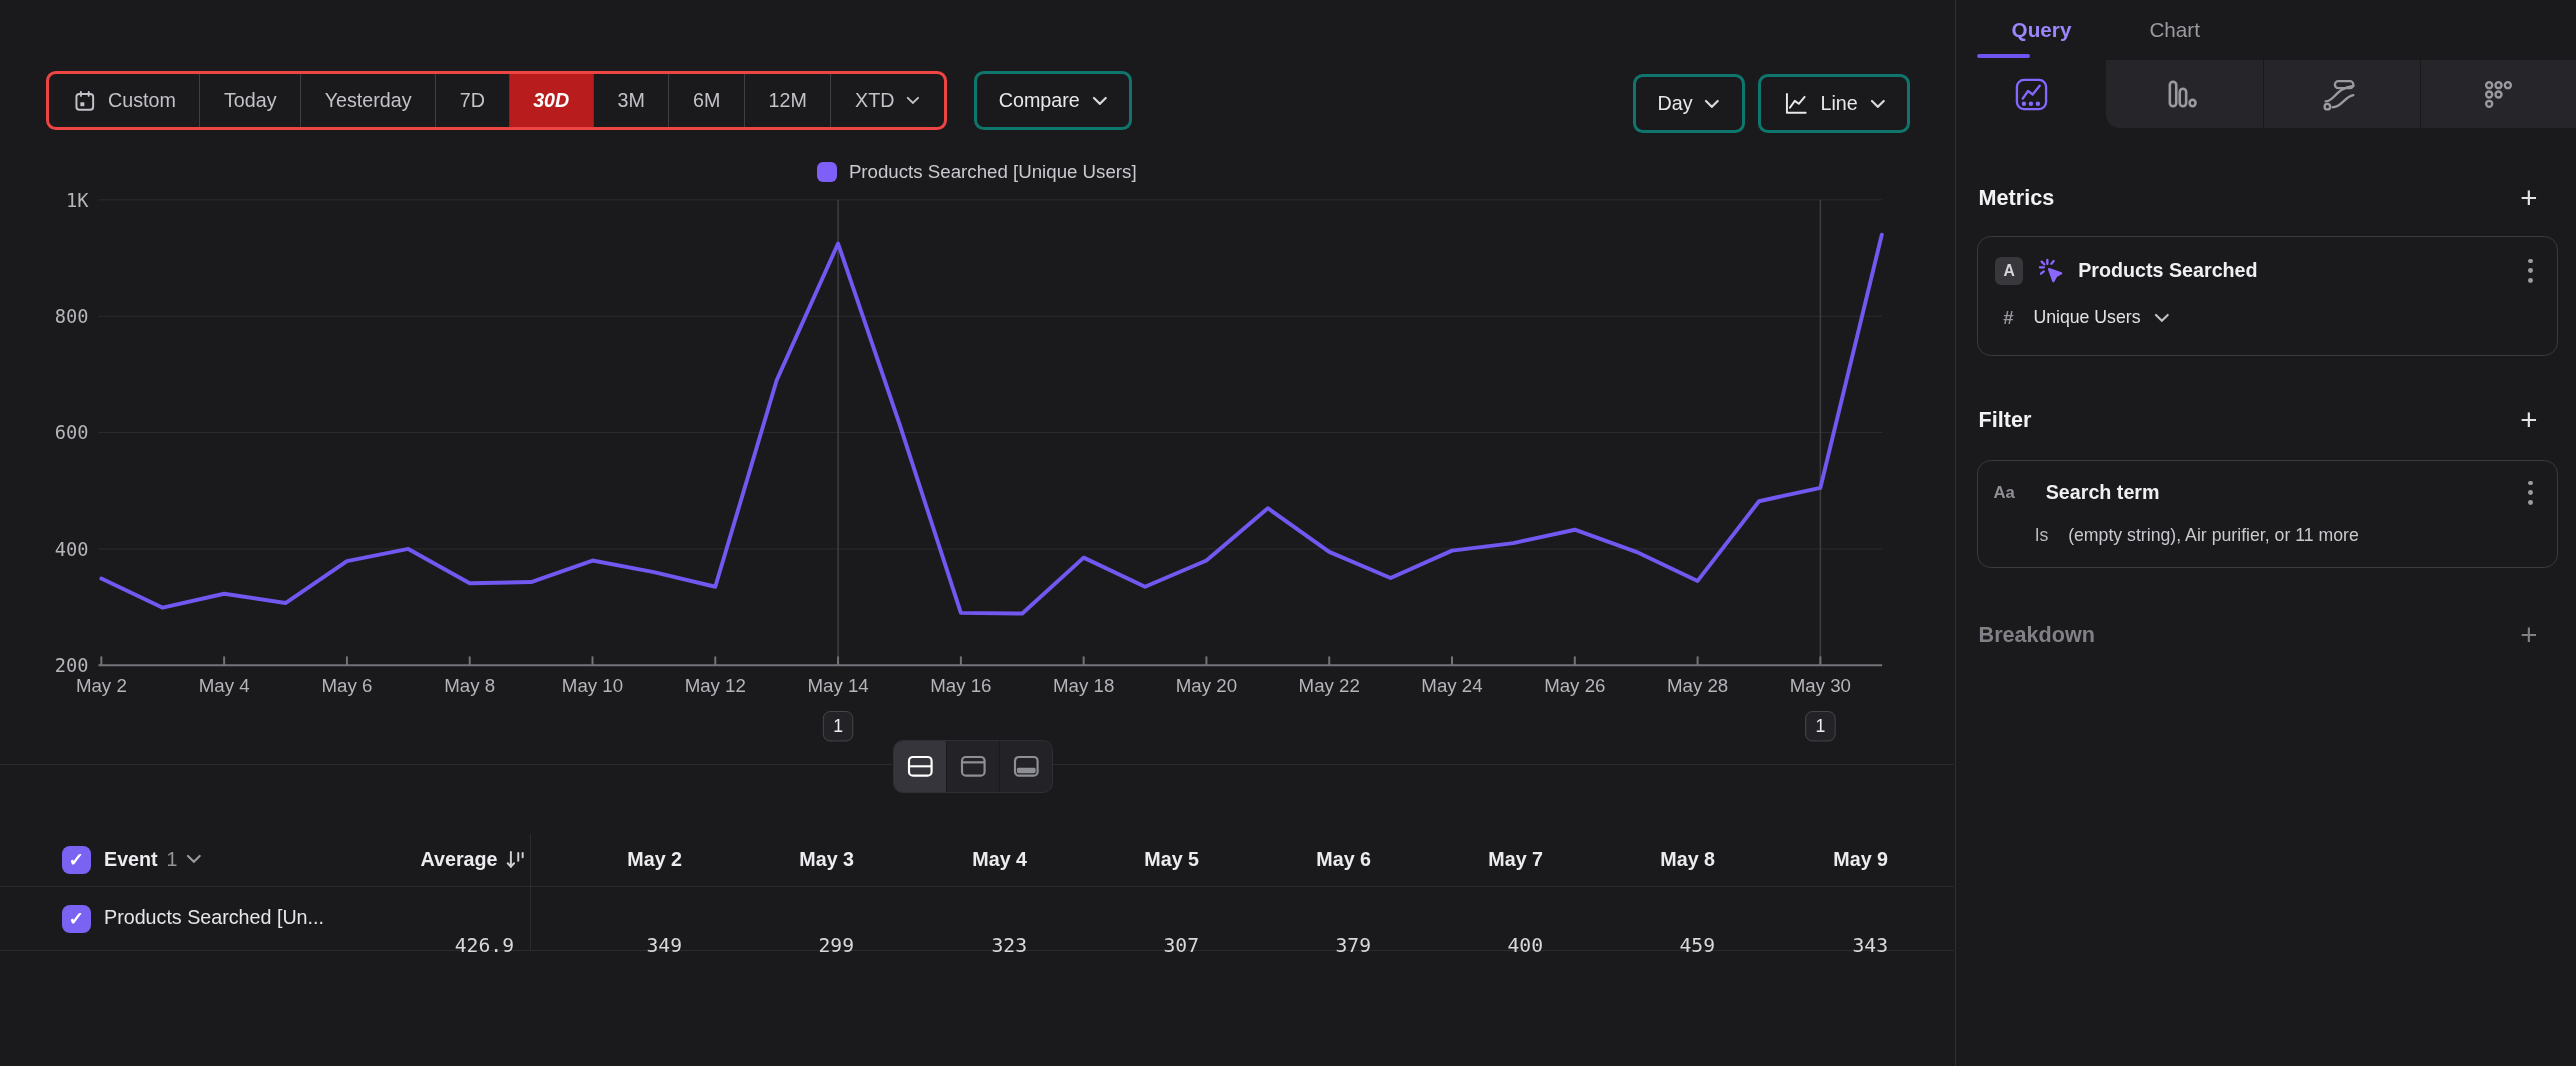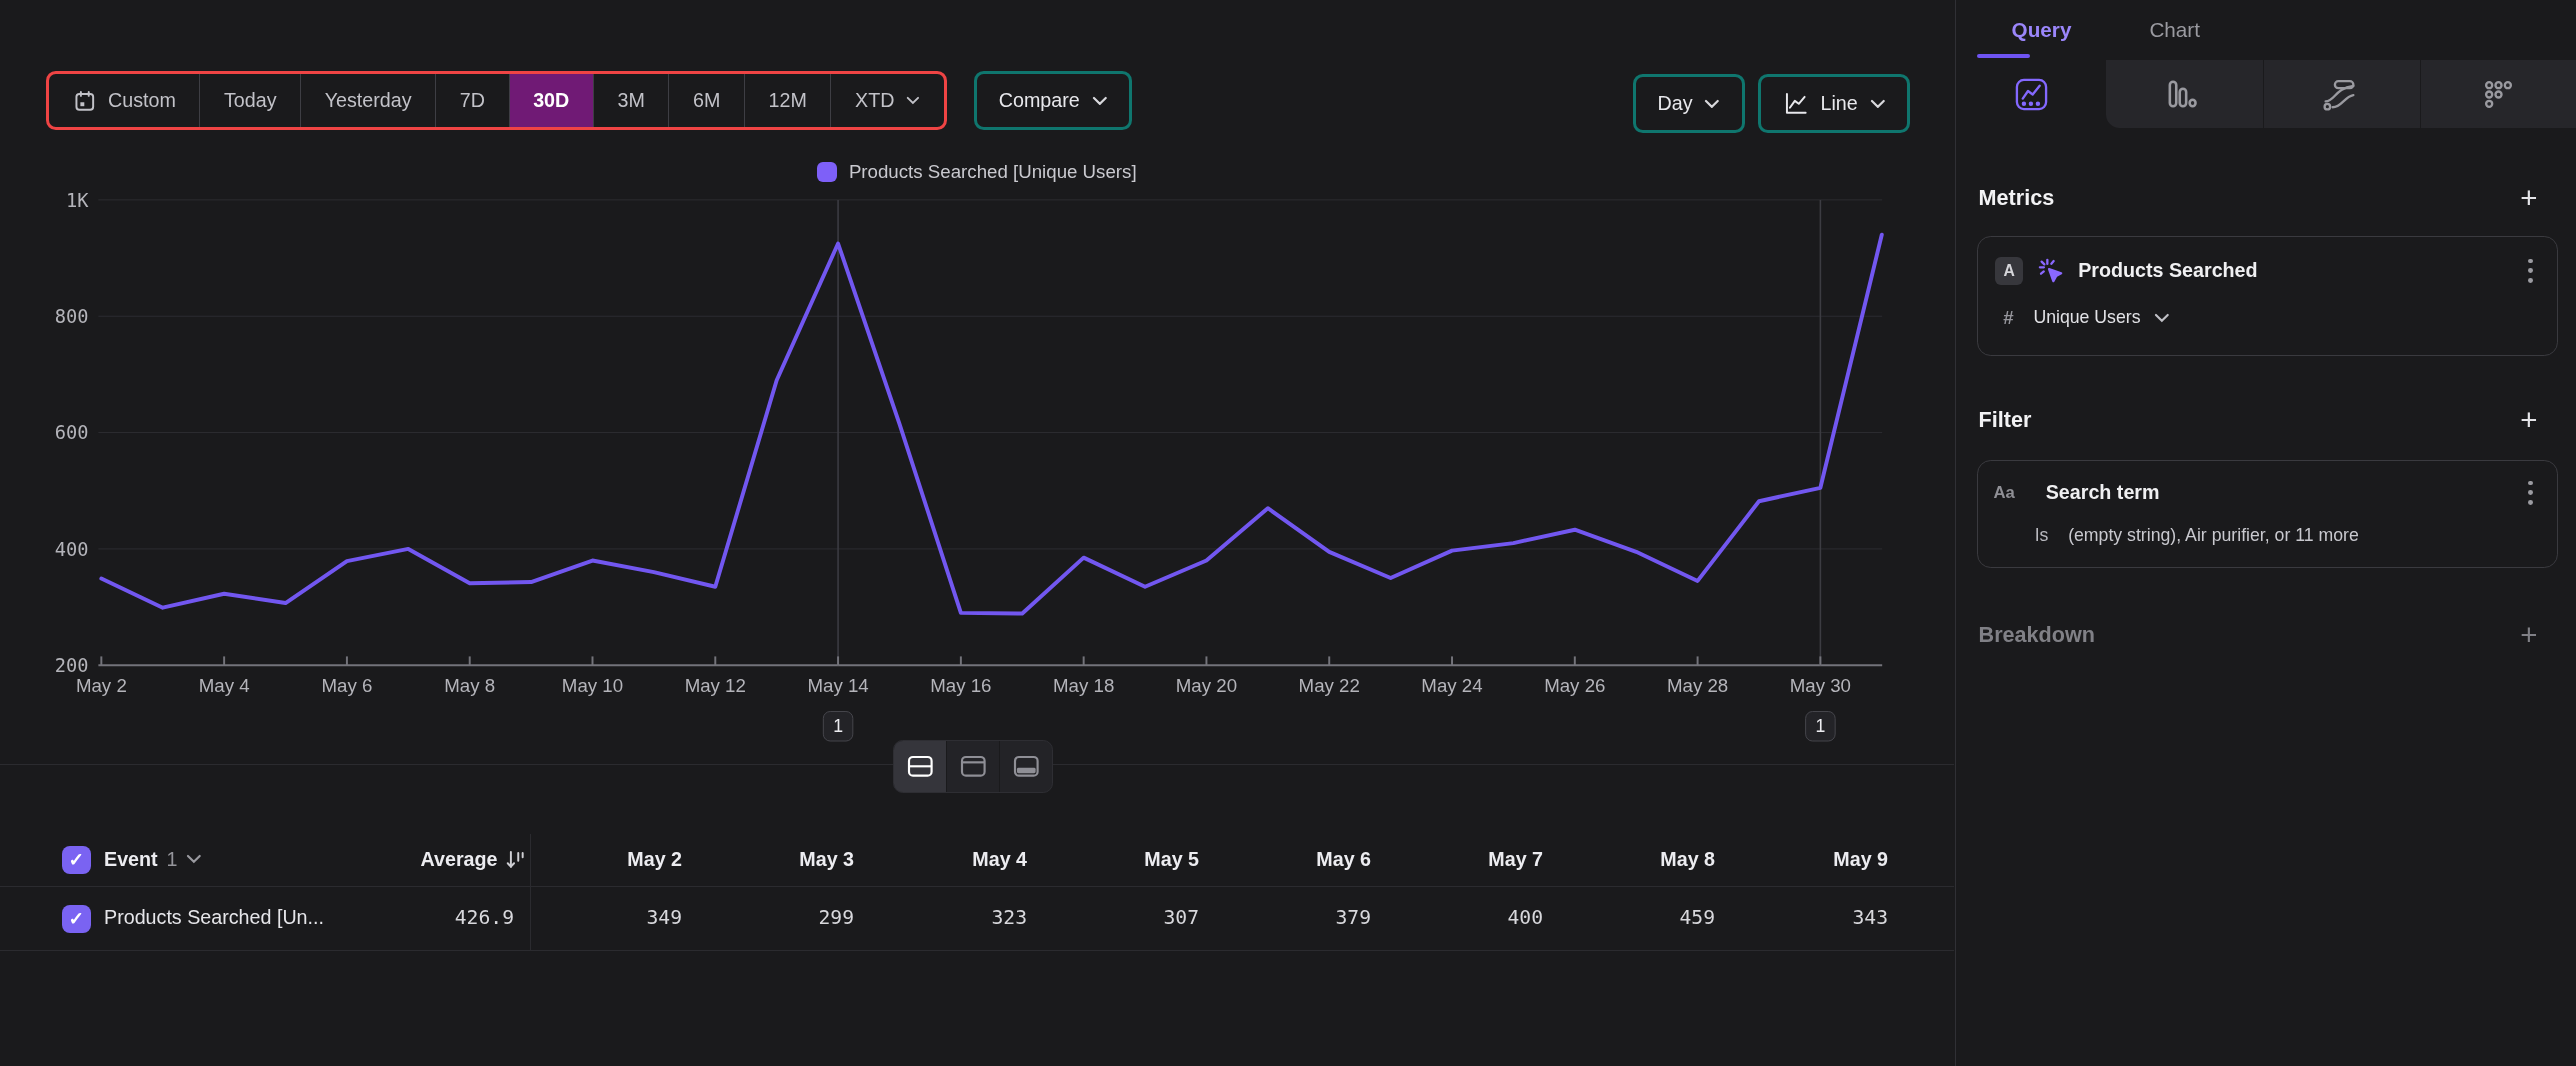--- a/index.html
+++ b/index.html
@@ -7,21 +7,21 @@
        font-family:"Liberation Sans",sans-serif;color:#d9d9dd;}
   .abs{position:absolute;}
   .mono{font-family:"DejaVu Sans Mono",monospace;}
 
   
   .toolbar-row{left:46px;top:74px;height:53px;display:flex;align-items:center;gap:27.6px;}
   .range-group{display:flex;height:53px;border:3px solid #ef4444;border-radius:9.8px;overflow:hidden;}
   .range-item{display:flex;align-items:center;gap:11.8px;padding:0 23.6px;font-size:19.7px;color:#c2c2c8;
               border-right:1px solid #3e3e44;cursor:pointer;white-space:nowrap;}
   .range-item:last-child{border-right:none;}
-  .range-item.active{background:#701a75;color:#ffffff;font-weight:bold;}
+  .range-item.active{background:#b91c1c;color:#ffffff;font-weight:bold;font-style:italic;}
   .pill{display:flex;align-items:center;gap:11.8px;height:53px;border:3px solid #0f766e;border-radius:9.8px;
         padding:0 21.6px;font-size:19.7px;color:#e8e8ec;cursor:pointer;background:transparent;white-space:nowrap;}
   .toolbar-right{top:74px;left:1633px;display:flex;gap:13.8px;}
 
   
   #legend{left:0;top:161px;width:1954px;display:flex;justify-content:center;align-items:center;gap:11.8px;}
   #legend .swatch{width:19.7px;height:19.7px;border-radius:5.9px;}
   #legend .lbl{font-size:18.7px;color:#c9c9cf;}
 
   
@@ -38,21 +38,21 @@
   .hdivider{left:0;top:764px;width:1954px;height:1px;background:#2b2b2f;}
 
   
   .tbl-line{background:#2b2b2f;}
   #tbl-header{left:0;top:834px;width:1954px;height:52px;}
   #tbl-row{left:0;top:888px;width:1954px;height:62px;}
   .checkbox{width:28.5px;height:28.5px;border-radius:7.9px;display:flex;align-items:center;justify-content:center;
             color:#fff;font-size:18.7px;font-weight:bold;cursor:pointer;}
   .th-text{font-size:19.7px;font-weight:bold;color:#ececf0;}
   .dim{color:#95959b;}
-  .cell-num{font-size:19.7px;color:#d8d8dc;}
+  .cell-num{font-size:19.7px;color:#d8d8dc;margin-top:28px;}
 
   
   #panel{left:1955px;top:0;width:621px;height:1067px;background:#1a1a1c;border-left:1px solid #303035;}
   .ptabs{left:0;top:0;width:621px;height:59px;display:flex;align-items:center;gap:45px;padding-left:22.6px;}
   .ptab{font-size:20.7px;cursor:pointer;margin-left:33px;}
   .ptab.sel{color:#9b86fb;font-weight:bold;}
   .ptab.unsel{color:#9a9aa0;}
   .ptab-underline{left:20.7px;top:54px;width:53px;height:3.9px;border-radius:2px;background:#6f54f2;}
   #viz-row{left:0;top:60px;width:621px;height:68px;}
   .viz-light{position:absolute;left:150px;top:0;width:471px;height:68px;background:#26262a;

